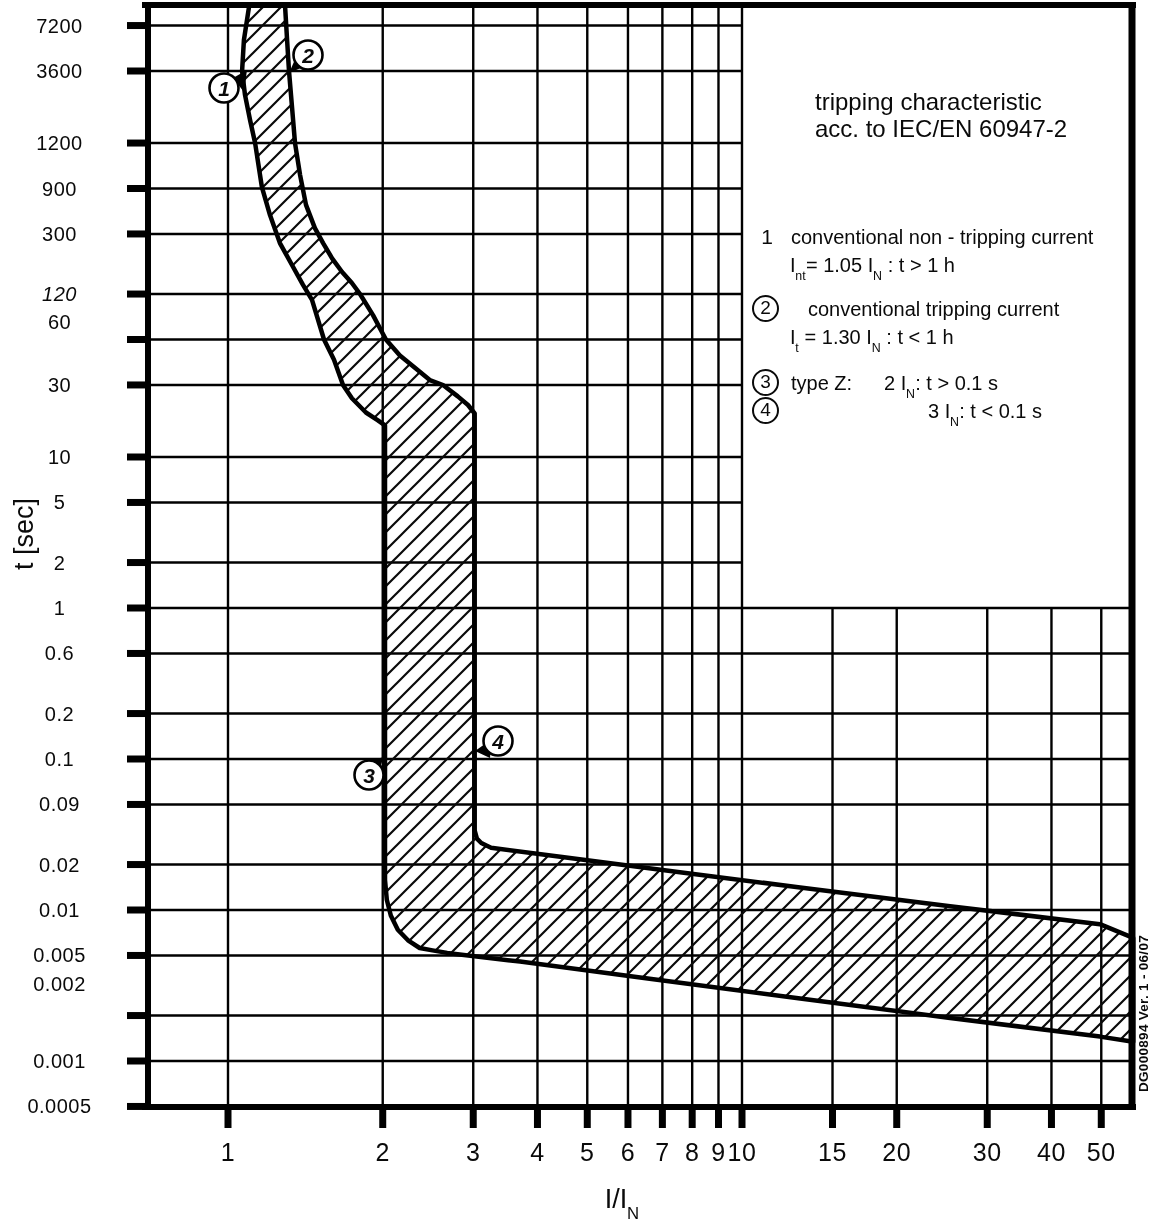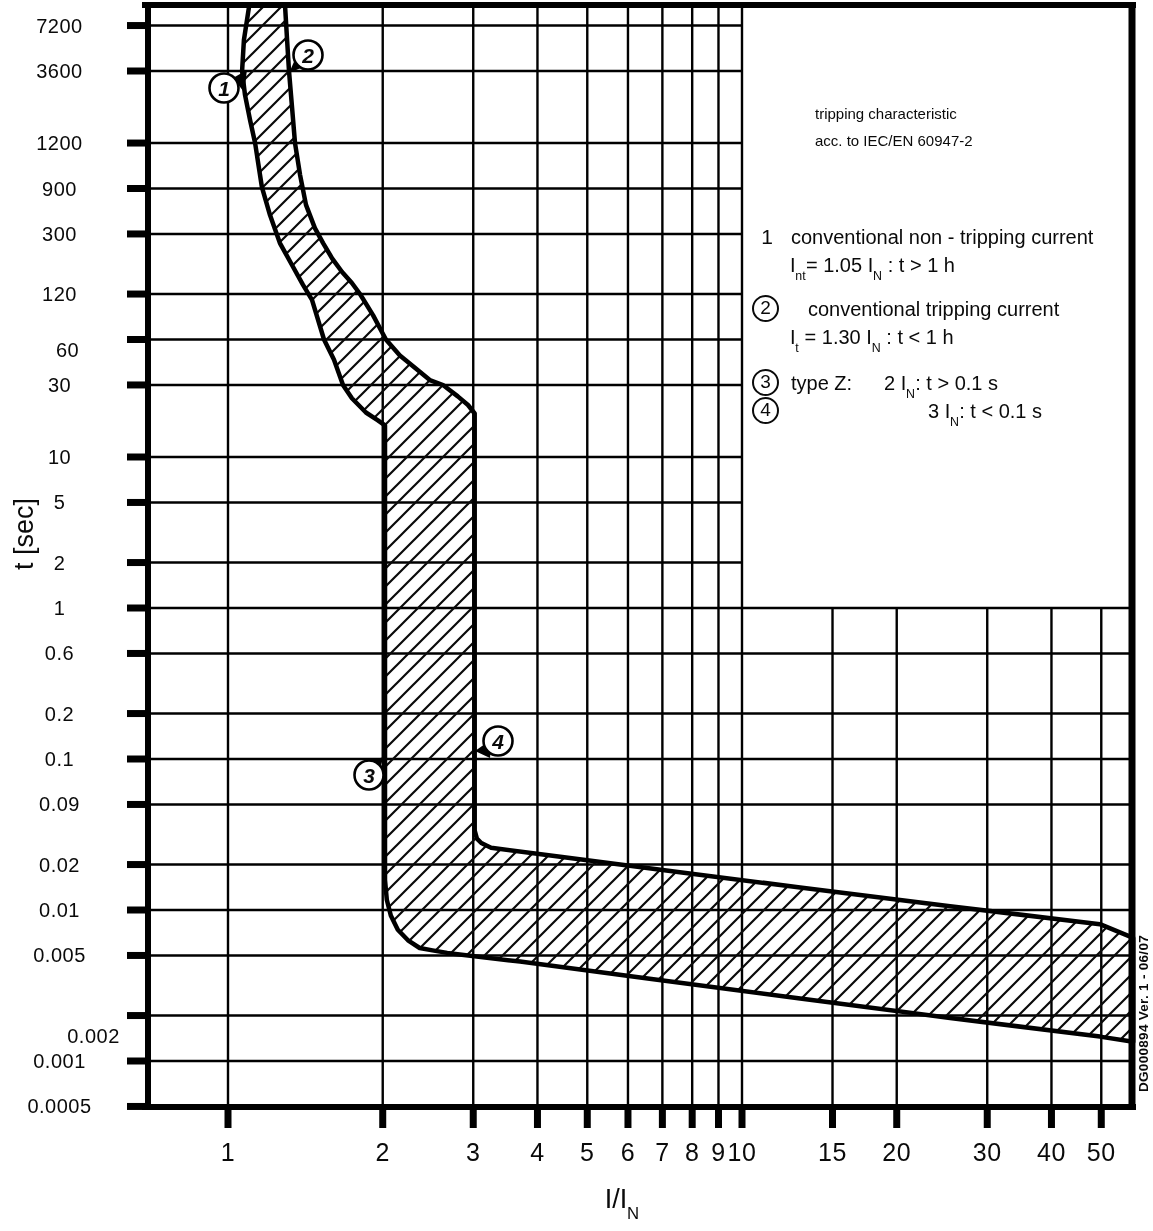--- a/index.html
+++ b/index.html
@@ -4,21 +4,21 @@
 <style>
   html,body{margin:0;padding:0;background:#fff;}
   .stage{position:relative;width:1153px;height:1231px;background:#fff;overflow:hidden;
          font-family:"Liberation Sans",sans-serif;color:#0a0a0a;}
   svg{position:absolute;left:0;top:0;font-family:"Liberation Sans",sans-serif;}
   .ylab{position:absolute;left:0;width:119px;text-align:center;font-size:20px;line-height:28px;letter-spacing:.5px;}
   .xlab{position:absolute;width:80px;text-align:center;font-size:25px;line-height:28px;letter-spacing:.5px;}
   .ytitle{position:absolute;left:-37px;top:519px;width:122px;height:30px;text-align:center;
           font-size:27px;transform:rotate(-90deg);}
   .xtitle{position:absolute;left:542px;top:1184px;width:160px;text-align:center;font-size:27px;}
-  .lt1,.lt2{position:absolute;left:815px;font-size:15px;line-height:25px;white-space:nowrap;margin-top:12px;}
+  .lt1,.lt2{position:absolute;left:815px;font-size:24px;line-height:25px;white-space:nowrap;}
   .lt1{top:89px;} .lt2{top:116px;}
   .lnum{position:absolute;font-size:21px;line-height:26px;text-align:center;width:18px;}
   .lcirc{position:absolute;width:27px;height:27px;box-sizing:border-box;border:2.5px solid #0a0a0a;
          border-radius:50%;text-align:center;font-size:19px;line-height:22px;}
   .ltext,.lform{position:absolute;font-size:20px;line-height:26px;white-space:nowrap;}
   sub{font-size:0.62em;line-height:0;position:relative;top:0.28em;left:-0.02em;}
   .watermark{position:absolute;left:1046px;top:986px;width:196px;height:16px;font-size:13.5px;
              font-weight:700;white-space:nowrap;transform:rotate(-90deg);letter-spacing:.3px;}
 </style>
 </head>
@@ -144,35 +144,35 @@
         <div class="lform" style="left: 888px; top: 398px; margin-left: 40px;">3 I<sub>N</sub>: t &lt; 0.1 s</div>
       </div>
   </div>
 
   <div id="ticklabels">
       <div class="ylab" style="top: 11.5445px;">7200</div>
       <div class="ylab" style="top: 57px;">3600</div>
       <div class="ylab" style="top: 129.045px;">1200</div>
       <div class="ylab" style="top: 174.501px;">900</div>
       <div class="ylab" style="top: 219.956px;">300</div>
-      <div class="ylab" style="top: 280.045px;">120</div>
-      <div class="ylab" style="top: 336px; padding-left: 8px;">60</div>
+      <div class="ylab" style="top: 280.045px; font-style: italic;">120</div>
+      <div class="ylab" style="top: 308px;">60</div>
       <div class="ylab" style="top: 370.956px;">30</div>
       <div class="ylab" style="top: 443.002px;">10</div>
       <div class="ylab" style="top: 488.457px;">5</div>
       <div class="ylab" style="top: 548.546px;">2</div>
       <div class="ylab" style="top: 594.002px;">1</div>
       <div class="ylab" style="top: 639.457px;">0.6</div>
       <div class="ylab" style="top: 699.546px;">0.2</div>
       <div class="ylab" style="top: 745.002px;">0.1</div>
       <div class="ylab" style="top: 790.457px;">0.09</div>
       <div class="ylab" style="top: 850.546px;">0.02</div>
       <div class="ylab" style="top: 896.002px;">0.01</div>
       <div class="ylab" style="top: 941.457px;">0.005</div>
-      <div class="ylab" style="top: 1022px; padding-left: 34px;">0.002</div>
+      <div class="ylab" style="top: 970px;">0.002</div>
       <div class="ylab" style="top: 1047px;">0.001</div>
       <div class="ylab" style="top: 1092.46px;">0.0005</div>
       <div class="xlab" style="left: 188px; top: 1138px;">1</div>
       <div class="xlab" style="left: 342.729px; top: 1138px;">2</div>
       <div class="xlab" style="left: 433.24px; top: 1138px;">3</div>
       <div class="xlab" style="left: 497.459px; top: 1138px;">4</div>
       <div class="xlab" style="left: 547.271px; top: 1138px;">5</div>
       <div class="xlab" style="left: 587.97px; top: 1138px;">6</div>
       <div class="xlab" style="left: 622.38px; top: 1138px;">7</div>
       <div class="xlab" style="left: 652.188px; top: 1138px;">8</div>

